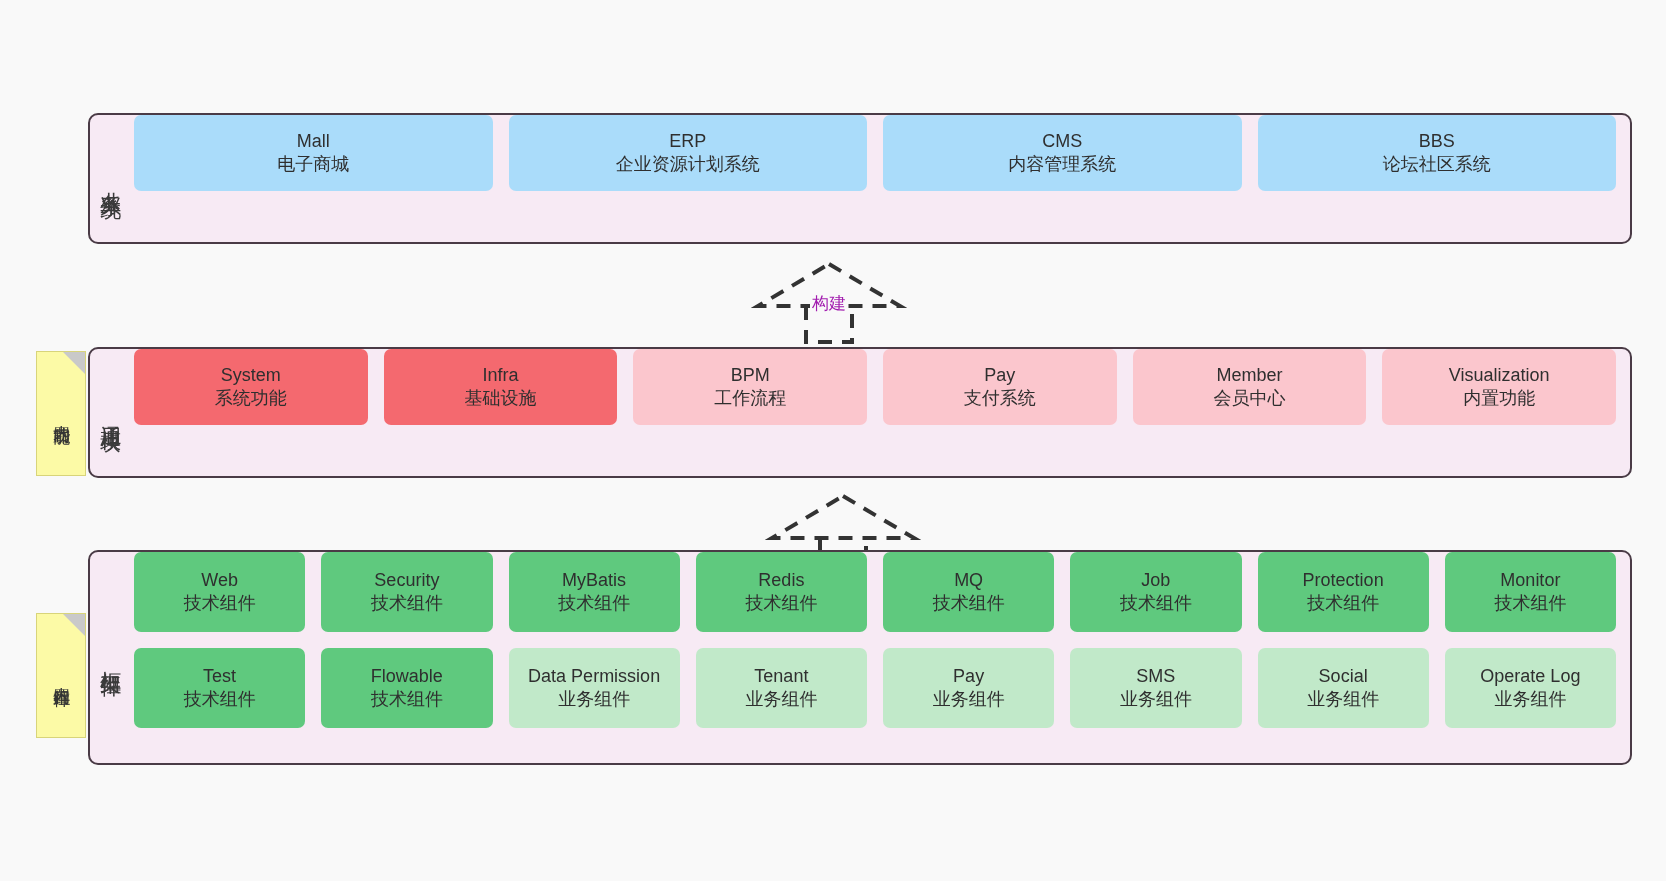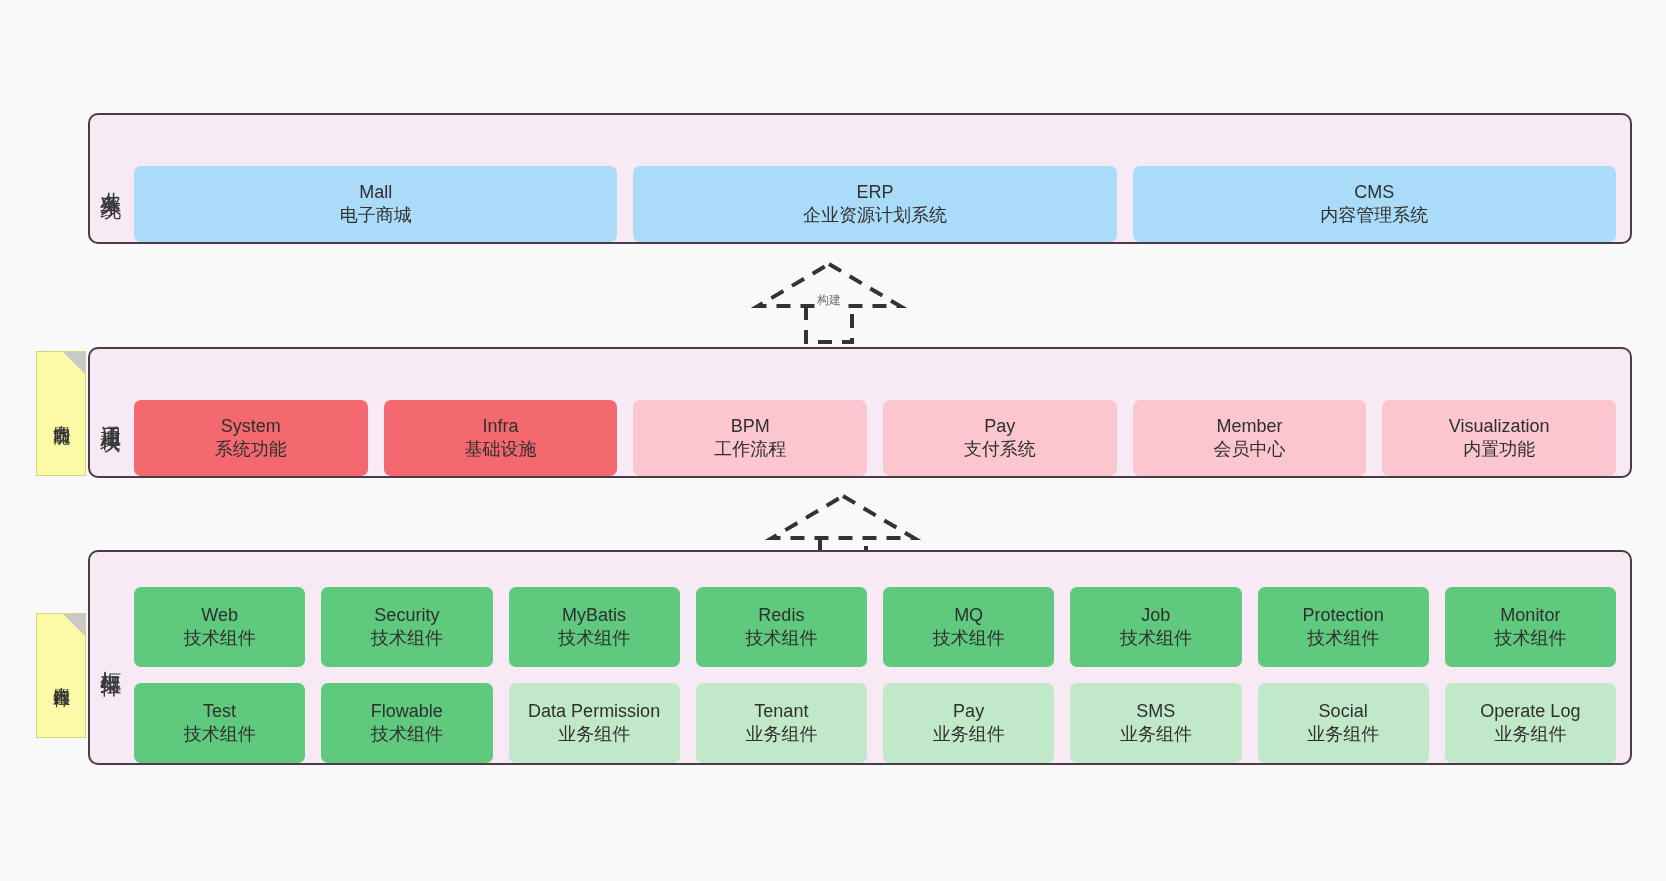--- a/index.html
+++ b/index.html
@@ -35,21 +35,21 @@
     writing-mode:vertical-rl;
     text-orientation:upright;
     letter-spacing:2px;
     white-space:nowrap;
     user-select:none;
   }
   .layer-body{
     flex:1 1 auto;
     display:flex;
     flex-direction:column;
-    justify-content:flex-end;
+    justify-content:flex-start;
     padding:0 14px 0 2px;
   }
   .row{
     display:flex;
     align-items:stretch;
     gap:16px;
   }
   .row + .row{margin-top:16px;}
 
   
@@ -117,22 +117,22 @@
   #note-common{left:36px;top:351px;height:125px;}
   #note-framework{left:36px;top:613px;height:125px;}
 
   
   .connector{position:absolute;}
   .connector svg{display:block;overflow:visible;}
   .connector .clabel{
     position:absolute;
     left:50%;
     transform:translateX(-50%);
-    font-size:12px;
-    color:#737373;
+    font-size:17px;
+    color:#a21caf;
     background:#f9f9f9;
     padding:0 2px;
     white-space:nowrap;
   }
   #conn-build{left:756px;top:262px;width:146px;height:82px;}
   #conn-build .clabel{top:30px;}
   #conn-impl{left:770px;top:494px;width:146px;height:82px;}
   #conn-impl .clabel{top:30px;margin-top:48px;}
 </style>
 </head>
@@ -149,20 +149,24 @@
           <span class="t2">电子商城</span>
         </div>
         <div class="card blue">
           <span class="t1">ERP</span>
           <span class="t2">企业资源计划系统</span>
         </div>
         <div class="card blue">
           <span class="t1">CMS</span>
           <span class="t2">内容管理系统</span>
         </div>
+        <div class="card blue">
+          <span class="t1">BBS</span>
+          <span class="t2">论坛社区系统</span>
+        </div>
       </div>
     </div>
   </div>
 
   <div class="connector" id="conn-build">
     <svg width="146" height="82" viewBox="0 0 146 82">
       <path d="M73 2 L144 44 L2 44 Z" fill="none" stroke="#333333" stroke-width="4" stroke-dasharray="14 10" stroke-linecap="butt"></path>
       <path d="M50 44 L50 80 L96 80 L96 44" fill="none" stroke="#333333" stroke-width="4" stroke-dasharray="14 10" stroke-linecap="butt"></path>
     </svg>
     <span class="clabel">构建</span>

